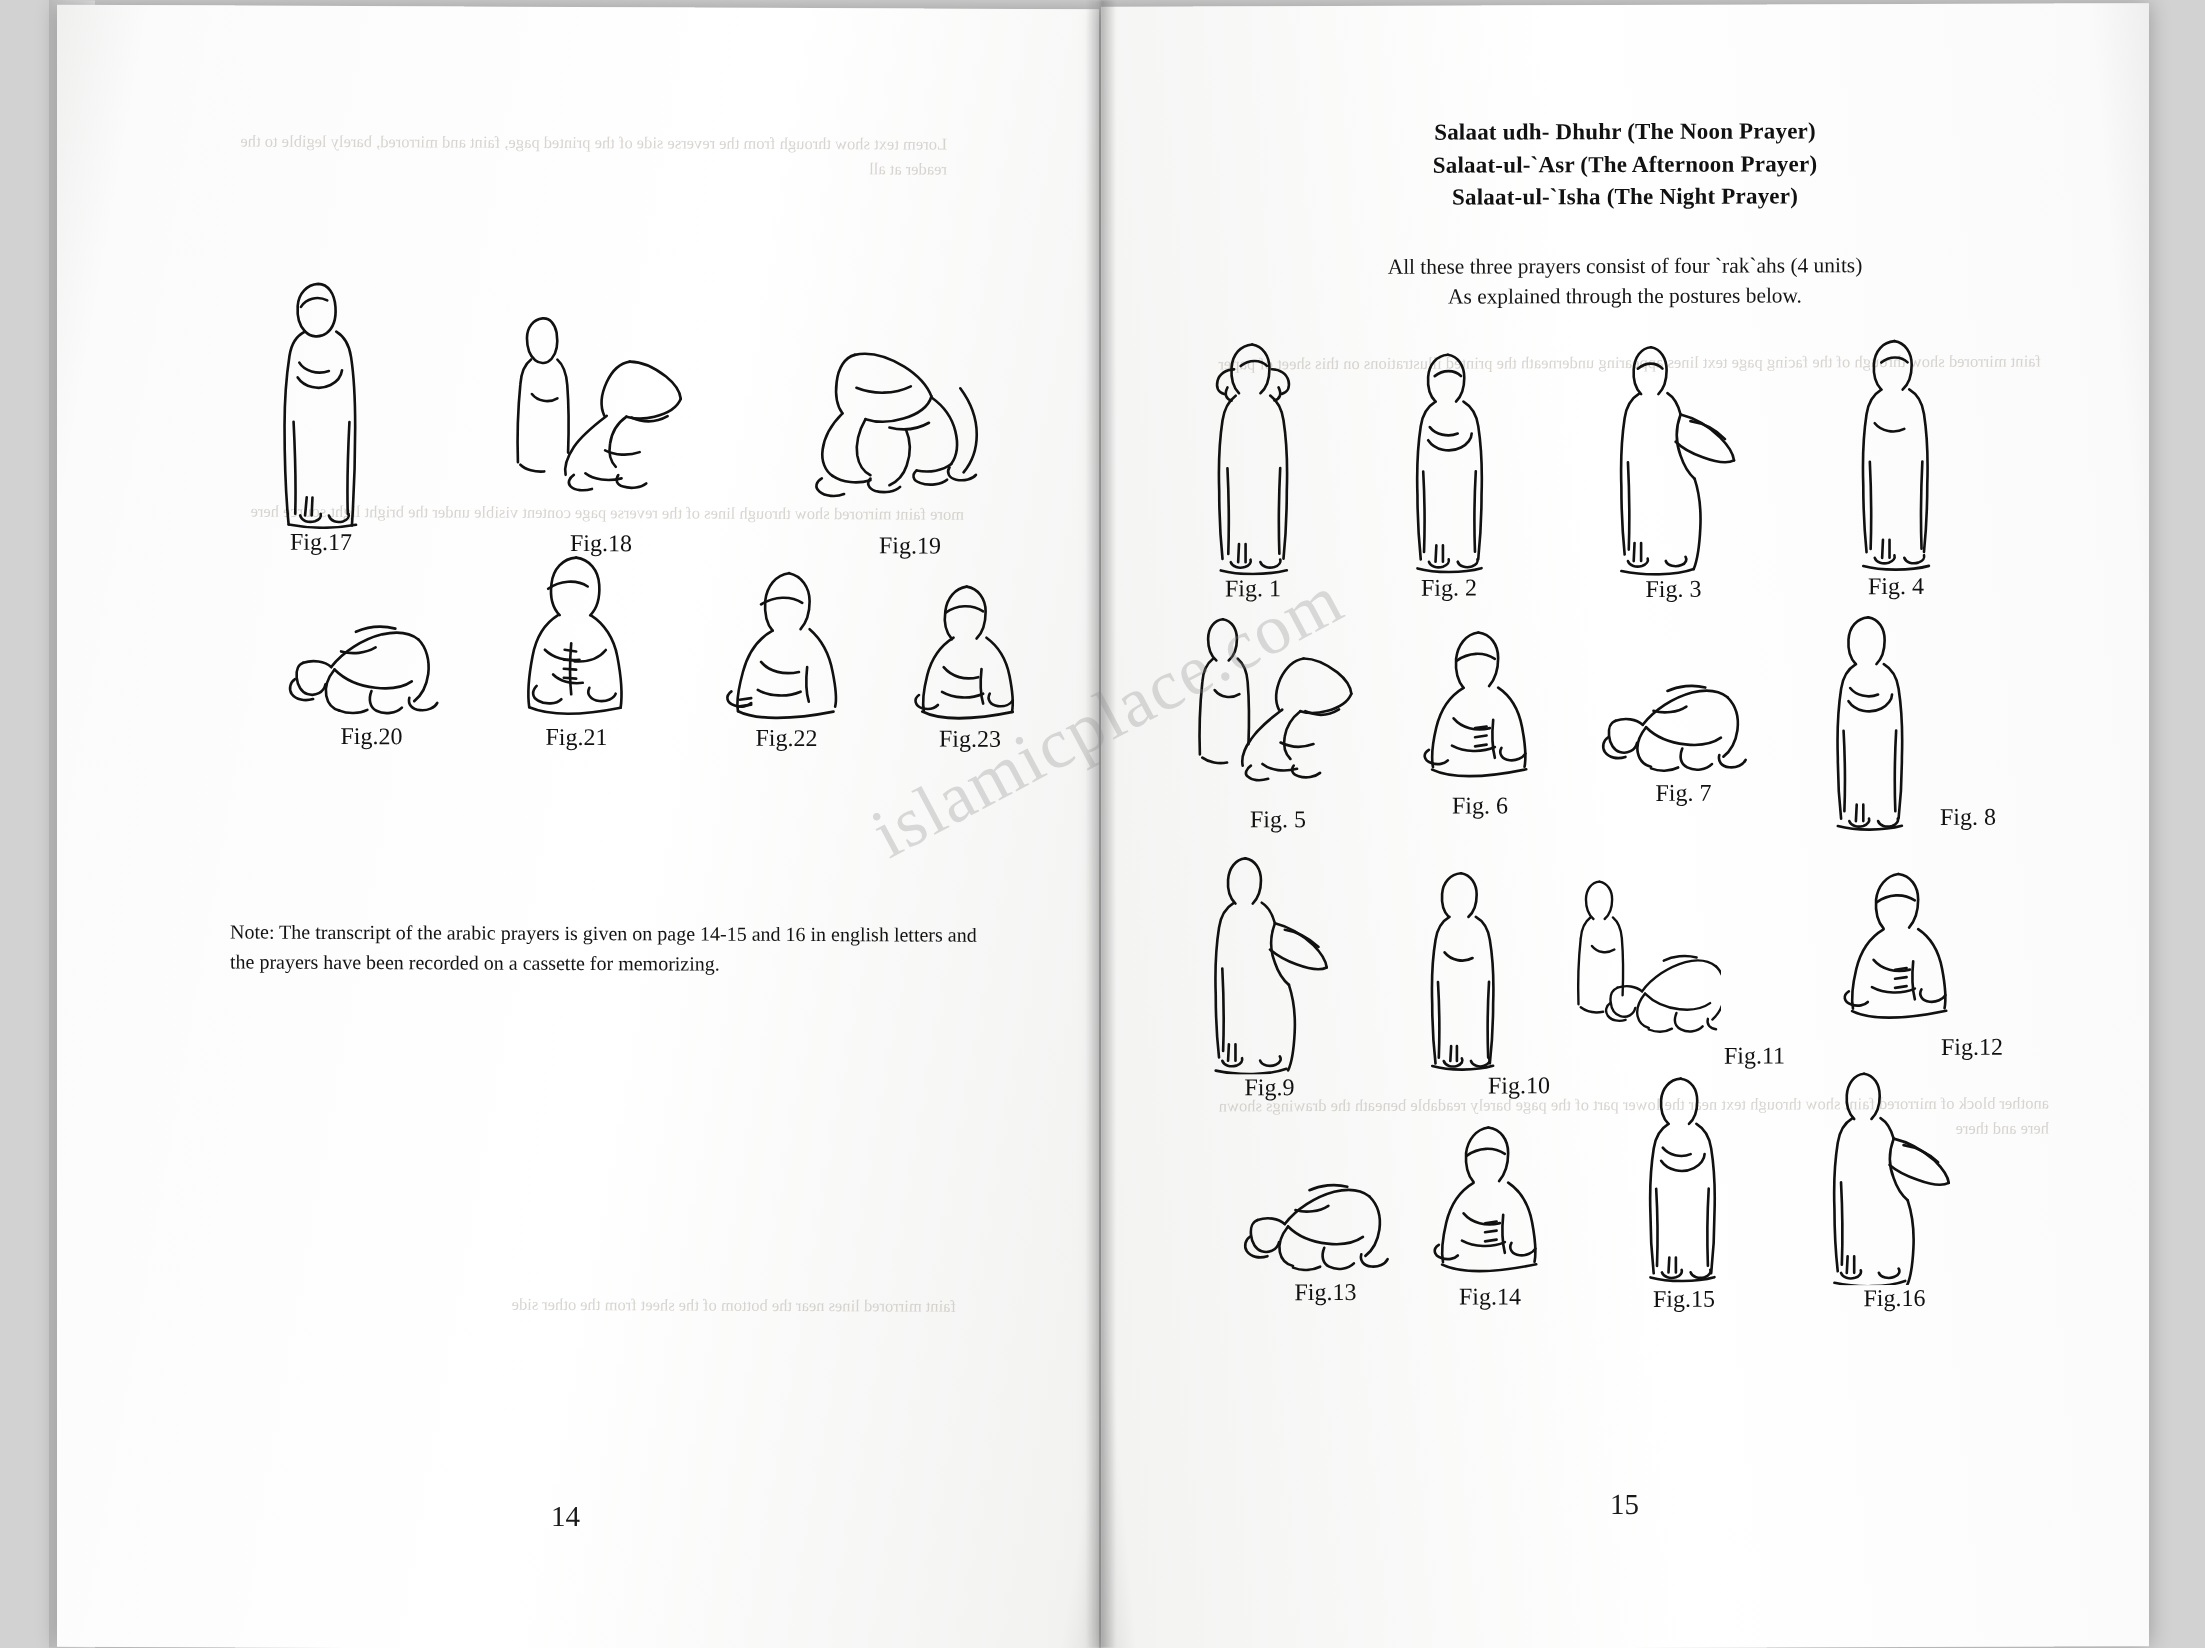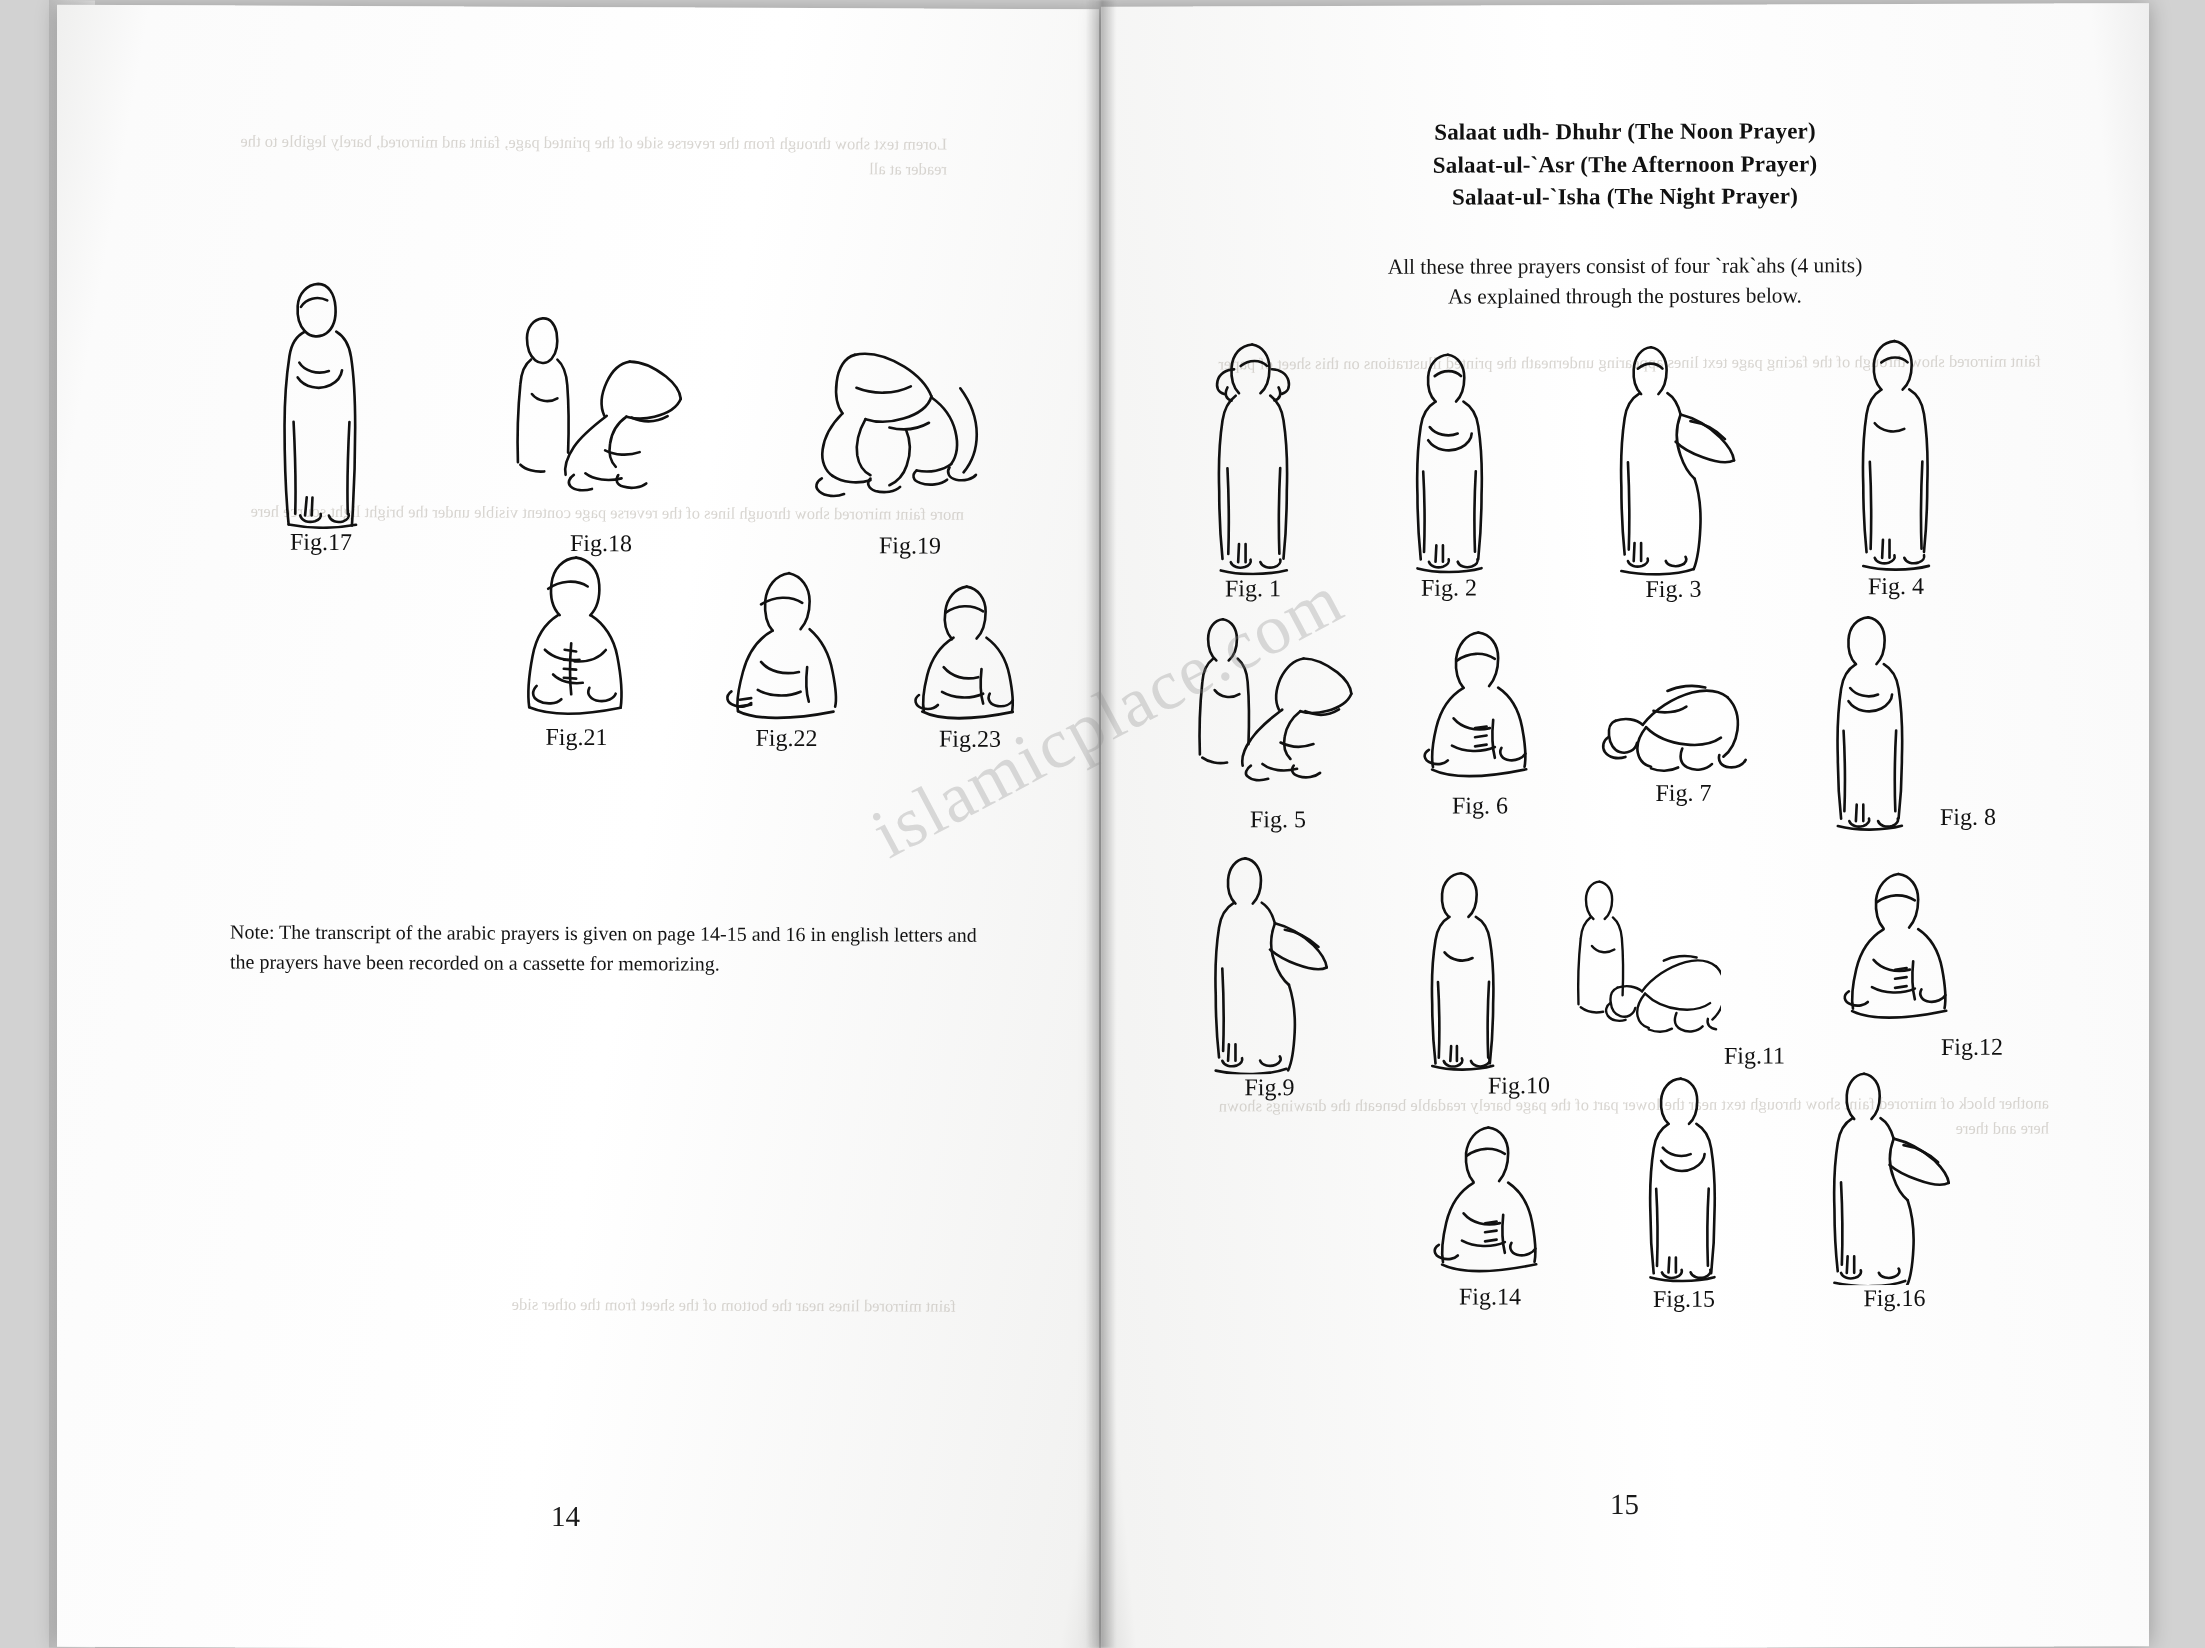--- a/index.html
+++ b/index.html
@@ -221,20 +221,39 @@
               <path d="M133 160c-6 5-5 12 4 15 11 4 26 2 33-4"></path>
               <path d="M173 156c-4 6-1 13 8 15 10 2 20-1 24-6"></path>
               <path d="M100 108c16 4 34 2 48-6"></path>
               <path d="M60 60c20 8 46 8 66-2"></path>
               <path d="M186 60c12 16 20 36 20 56 0 18-6 34-16 46"></path>
             </g>
           </svg>
           <div class="cap">Fig.19</div>
         </div>
 
+        <div class="fig" style="left:224px; top:606px; width:181px;">
+          <svg width="173" height="111" viewBox="0 0 210 135">
+            <g fill="none" stroke="#111" stroke-width="3.2" stroke-linecap="round" stroke-linejoin="round">
+              <path d="M22 62c-6 2-9 9-8 18 1 10 6 18 13 20 10 3 20-2 22-12"></path>
+              <path d="M22 62c12-4 26-2 34 5"></path>
+              <path d="M56 67c14-18 38-34 62-40 18-4 34-2 44 6"></path>
+              <path d="M162 33c10 10 14 26 12 42-2 14-8 26-17 33"></path>
+              <path d="M60 70c12 12 30 20 50 22 18 2 34-1 44-8"></path>
+              <path d="M105 96c-4 10-2 20 6 24 10 5 24 3 31-4"></path>
+              <path d="M151 104c-2 8 3 14 13 15 9 1 18-3 21-9"></path>
+              <path d="M60 70c-8 10-12 22-10 32 2 10 8 16 16 18"></path>
+              <path d="M66 120c10 4 24 4 34-1"></path>
+              <path d="M12 82c-6 4-8 12-4 18 5 7 16 9 26 6"></path>
+              <path d="M86 24c14-6 32-8 48-4"></path>
+              <path d="M68 48c14 4 30 2 42-5"></path>
+            </g>
+          </svg>
+          <div class="cap">Fig.20</div>
+        </div>
 
         <div class="fig" style="left:441px; top:544px; width:157px;">
           <svg width="140" height="173" viewBox="0 0 170 210">
             <g fill="none" stroke="#111" stroke-width="3.2" stroke-linecap="round" stroke-linejoin="round">
               <path d="M84 8c-16 1-28 14-30 32-2 16 2 30 10 38"></path>
               <path d="M84 8c16 2 27 15 28 33 1 16-3 29-11 37"></path>
               <path d="M62 78c-16 10-27 28-31 50-5 26-6 48-4 62"></path>
               <path d="M102 78c16 10 28 28 32 50 5 26 6 48 4 62"></path>
               <path d="M27 190c24 10 62 10 111 0"></path>
               <path d="M46 120c10 10 26 14 42 12"></path>
@@ -560,20 +579,39 @@
               <path d="M18 148c-8 5-6 13 3 16 8 3 16 1 20-3"></path>
               <path d="M106 146c-4 7 1 14 10 15 8 1 16-3 19-8"></path>
               <path d="M96 112c-2 20-1 34 2 46"></path>
               <path d="M88 120l-14 2m14 9l-14 2m14 9l-14 2"></path>
               <path d="M52 40c14-10 32-11 46-2"></path>
             </g>
           </svg>
           <div class="cap">Fig.12</div>
         </div>
 
+        <div class="fig" style="left:136px; top:1166px; width:177px;">
+          <svg width="169" height="107" viewBox="0 0 205 130">
+            <g fill="none" stroke="#111" stroke-width="3.2" stroke-linecap="round" stroke-linejoin="round">
+              <path d="M20 58c-6 2-9 9-8 18 1 10 6 18 13 20 9 3 19-2 21-11"></path>
+              <path d="M20 58c12-4 25-2 33 5"></path>
+              <path d="M53 63c14-18 37-33 60-39 17-4 33-2 43 6"></path>
+              <path d="M156 30c10 10 14 25 12 40-2 14-8 25-17 32"></path>
+              <path d="M57 66c12 12 29 19 48 21 17 2 33-1 43-8"></path>
+              <path d="M101 92c-4 10-2 19 6 23 10 5 23 3 30-4"></path>
+              <path d="M146 100c-2 8 3 14 12 15 9 1 17-3 20-9"></path>
+              <path d="M57 66c-8 10-12 21-10 31 2 10 8 15 16 17"></path>
+              <path d="M63 116c10 4 23 4 33-1"></path>
+              <path d="M11 78c-6 4-8 12-4 18 5 7 15 9 25 6"></path>
+              <path d="M83 22c13-6 31-8 46-4"></path>
+              <path d="M66 46c13 4 29 2 40-5"></path>
+            </g>
+          </svg>
+          <div class="cap">Fig.13</div>
+        </div>
 
         <div class="fig" style="left:313px; top:1117px; width:152px;">
           <svg width="132" height="161" viewBox="0 0 160 195">
             <g fill="none" stroke="#111" stroke-width="3.2" stroke-linecap="round" stroke-linejoin="round">
               <path d="M78 6c-15 2-25 15-27 31-1 15 2 27 9 35"></path>
               <path d="M78 6c15 2 24 15 24 31 0 14-4 26-11 34"></path>
               <path d="M60 73c-17 10-28 27-33 48-5 21-6 37-4 48"></path>
               <path d="M102 73c15 10 25 27 29 48 4 21 5 37 3 48"></path>
               <path d="M22 172c21 10 60 11 114 0"></path>
               <path d="M48 110c10 12 27 16 44 12"></path>

